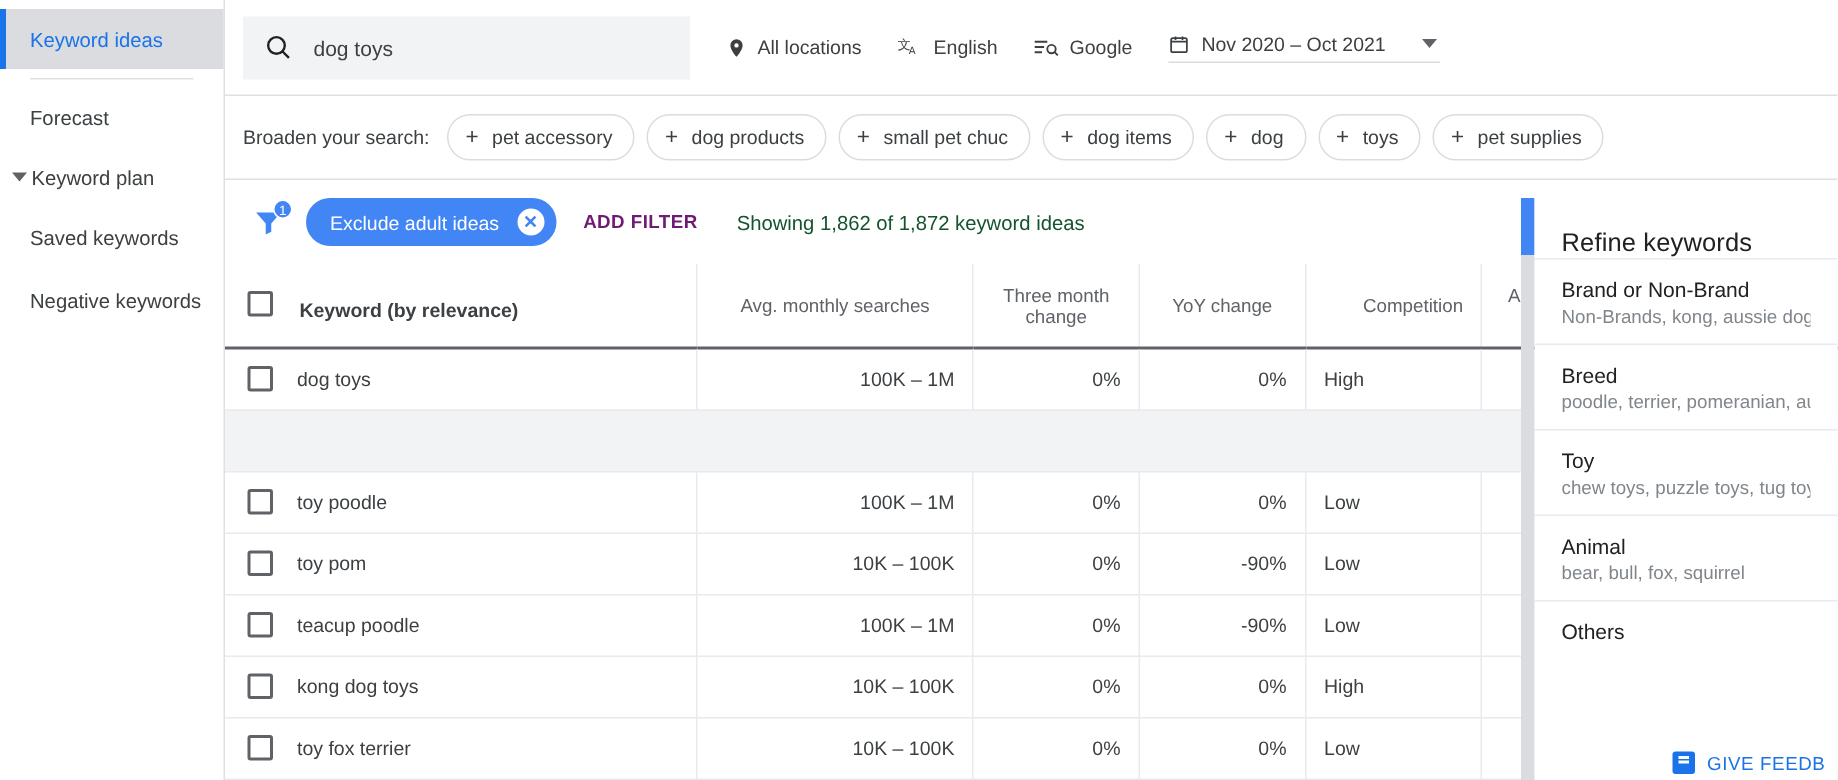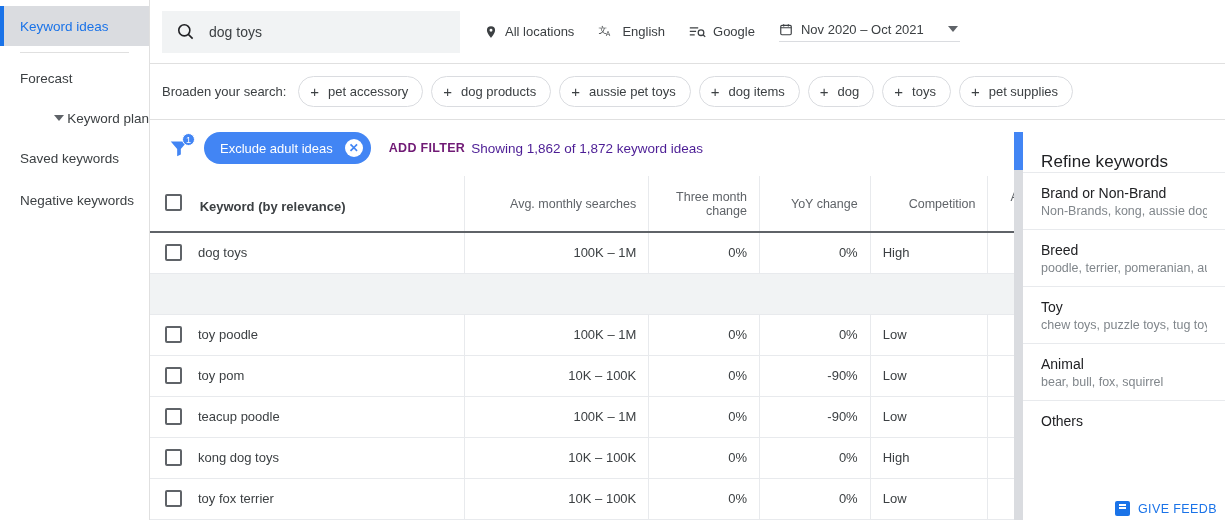--- a/index.html
+++ b/index.html
@@ -38,21 +38,21 @@
   }
   .side-item.active::before {
     content: "";
     position: absolute; left: 0; top: 0; bottom: 0;
     width: 4px; background: #1a73e8;
   }
   .side-sep {
     height: 1px; background: #e0e0e0;
     margin: 6px 20px 5px 20px;
   }
-  .side-item.group { padding-left: 8px; justify-content: flex-end; }
+  .side-item.group { padding-left: 8px; }
   .caret {
     width: 0; height: 0;
     border-left: 5px solid transparent;
     border-right: 5px solid transparent;
     border-top: 6px solid #5f6368;
     margin-right: 3px;
     flex: 0 0 auto;
   }
   .side-item.wrap { height: 46px; align-items: center; }
   .side-item.wrap .lbl { line-height: 16px; white-space: normal; }
@@ -152,21 +152,21 @@
     width: 18px; height: 18px; border-radius: 50%;
     background: #fff; color: #4285f4;
     display: flex; align-items: center; justify-content: center;
     margin-left: 12px; font-size: 12px; line-height: 1;
     font-weight: 700;
   }
   .addfilter {
     font-size: 12.5px; font-weight: 700; color: #701a75;
     margin-left: 18px; cursor: pointer; letter-spacing: .3px; white-space: nowrap;
   }
-  .showing { font-size: 13.5px; color: #4c1d95; margin-left: 6px; white-space: nowrap; }
+  .showing { font-size: 13.5px; color: #14532d; margin-left: 26px; white-space: nowrap; }
   .cols-btn {
     margin-left: auto; margin-right: 18px;
     display: flex; flex-direction: column; align-items: center; cursor: pointer;
   }
   .cols-bars { display: flex; gap: 2.5px; }
   .cols-bars i { display: block; width: 4px; height: 17px; background: #5f6368; }
   .cols-bars i:nth-child(2) { background: #9aa0a6; }
   .cols-label { font-size: 8.5px; color: #5f6368; letter-spacing: .6px; margin-top: 3px; }
   .kwview { display: flex; align-items: center; font-size: 14px; color: #5f6368; cursor: pointer; margin-right: 8px; white-space: nowrap;}
   .kwview .tri-down { margin-left: 9px; border-top-color: #5f6368; }
@@ -183,21 +183,21 @@
     border-bottom: 1px solid #e8eaed;
     font-weight: 400;
     vertical-align: middle;
   }
   table.kw thead th {
     border-bottom: 2px solid #5f6368;
     height: 56px;
     font-size: 12.5px;
     color: #5f6368;
     padding: 0 12px;
-    text-align: right;
+    text-align: center;
   }
   table.kw thead th.kwcol {
     text-align: left; color: #3c4043; font-weight: 700; font-size: 13px;
     padding-left: 0;
   }
   .cellpad-check { width: 46px; display:inline-flex; justify-content:center; }
   .cbox {
     width: 17px; height: 17px;
     border: 2px solid #5f6368; border-radius: 2px;
     display: inline-block; cursor: pointer;
@@ -373,21 +373,21 @@
       <div class="chip">
           <span class="plus">+</span>
           <span>pet accessory</span>
         </div>
       <div class="chip">
           <span class="plus">+</span>
           <span>dog products</span>
         </div>
       <div class="chip">
           <span class="plus">+</span>
-          <span>aussie pet toys</span>
+          <span>small pet chuc</span>
         </div>
       <div class="chip">
           <span class="plus">+</span>
           <span>dog items</span>
         </div>
       <div class="chip">
           <span class="plus">+</span>
           <span>dog</span>
         </div>
       <div class="chip">

